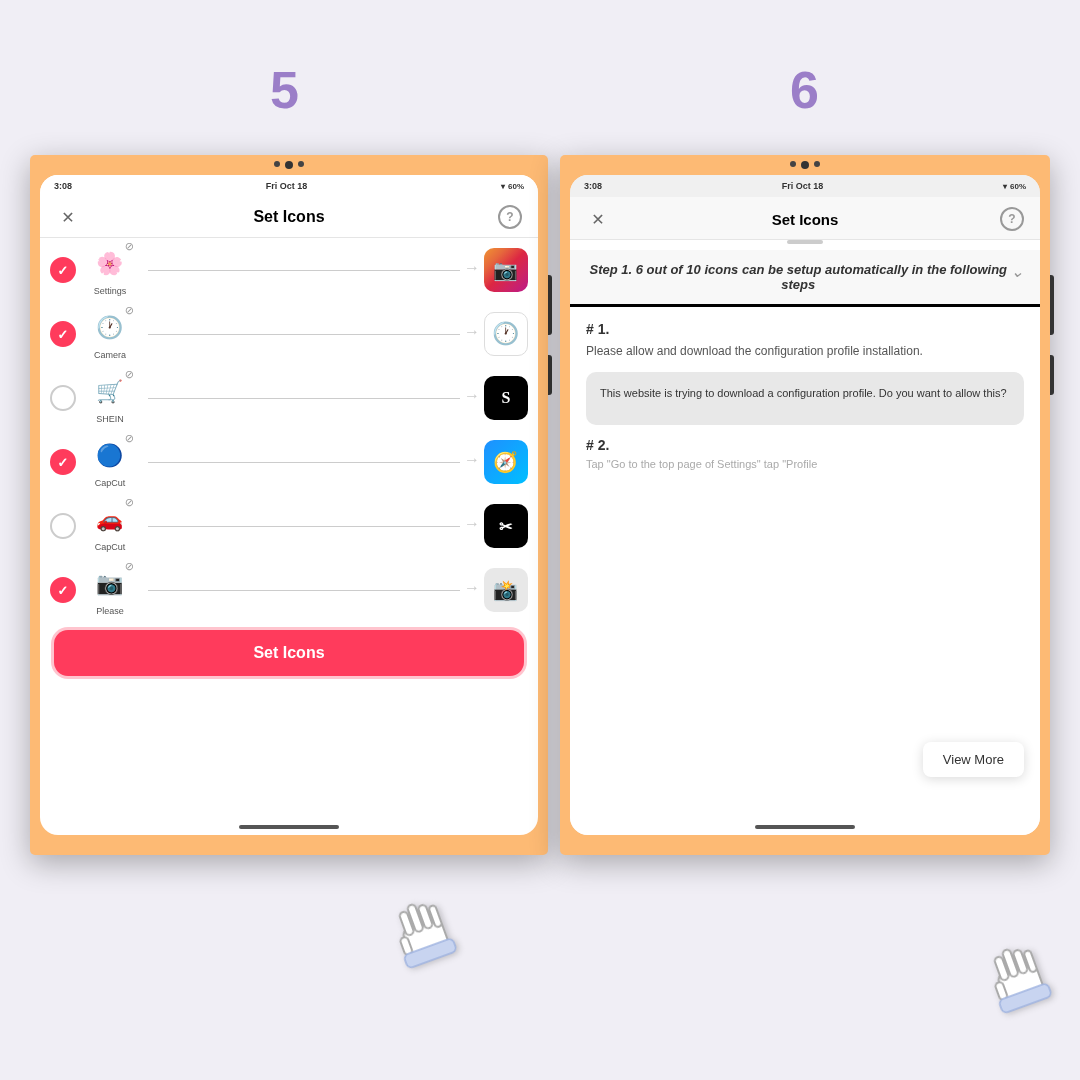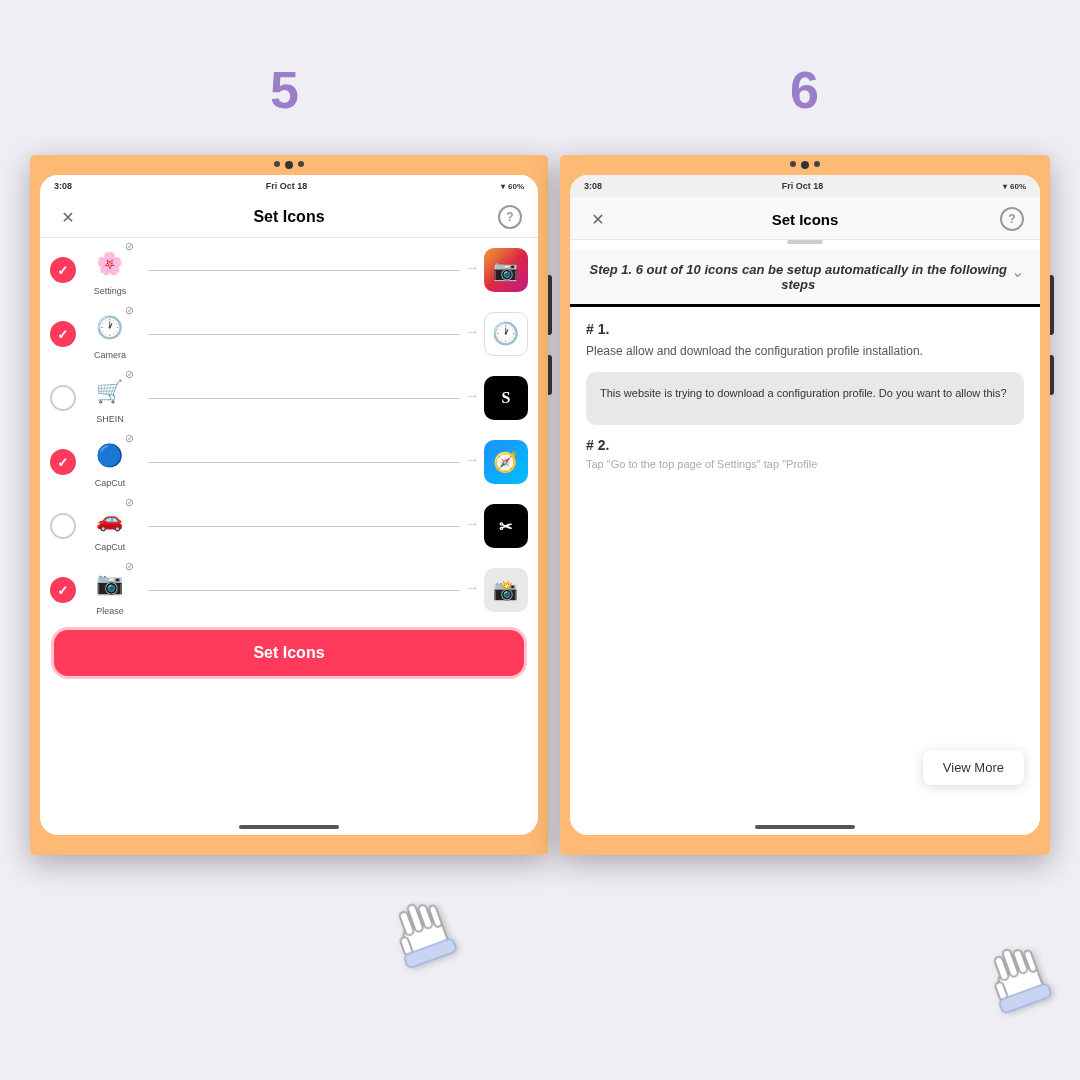--- a/index.html
+++ b/index.html
@@ -389,21 +389,21 @@
     }
     .step2-desc {
       font-size: 11px;
       color: #aaa;
       line-height: 1.4;
     }
 
     
     .view-more-popup {
       position: absolute;
-      bottom: 72px;
+      bottom: 80px;
       right: 16px;
       background: #fff;
       border-radius: 8px;
       padding: 10px 20px;
       box-shadow: 0 2px 12px rgba(0,0,0,0.15);
       font-size: 13px;
       color: #333;
       font-weight: 500;
     }
 

